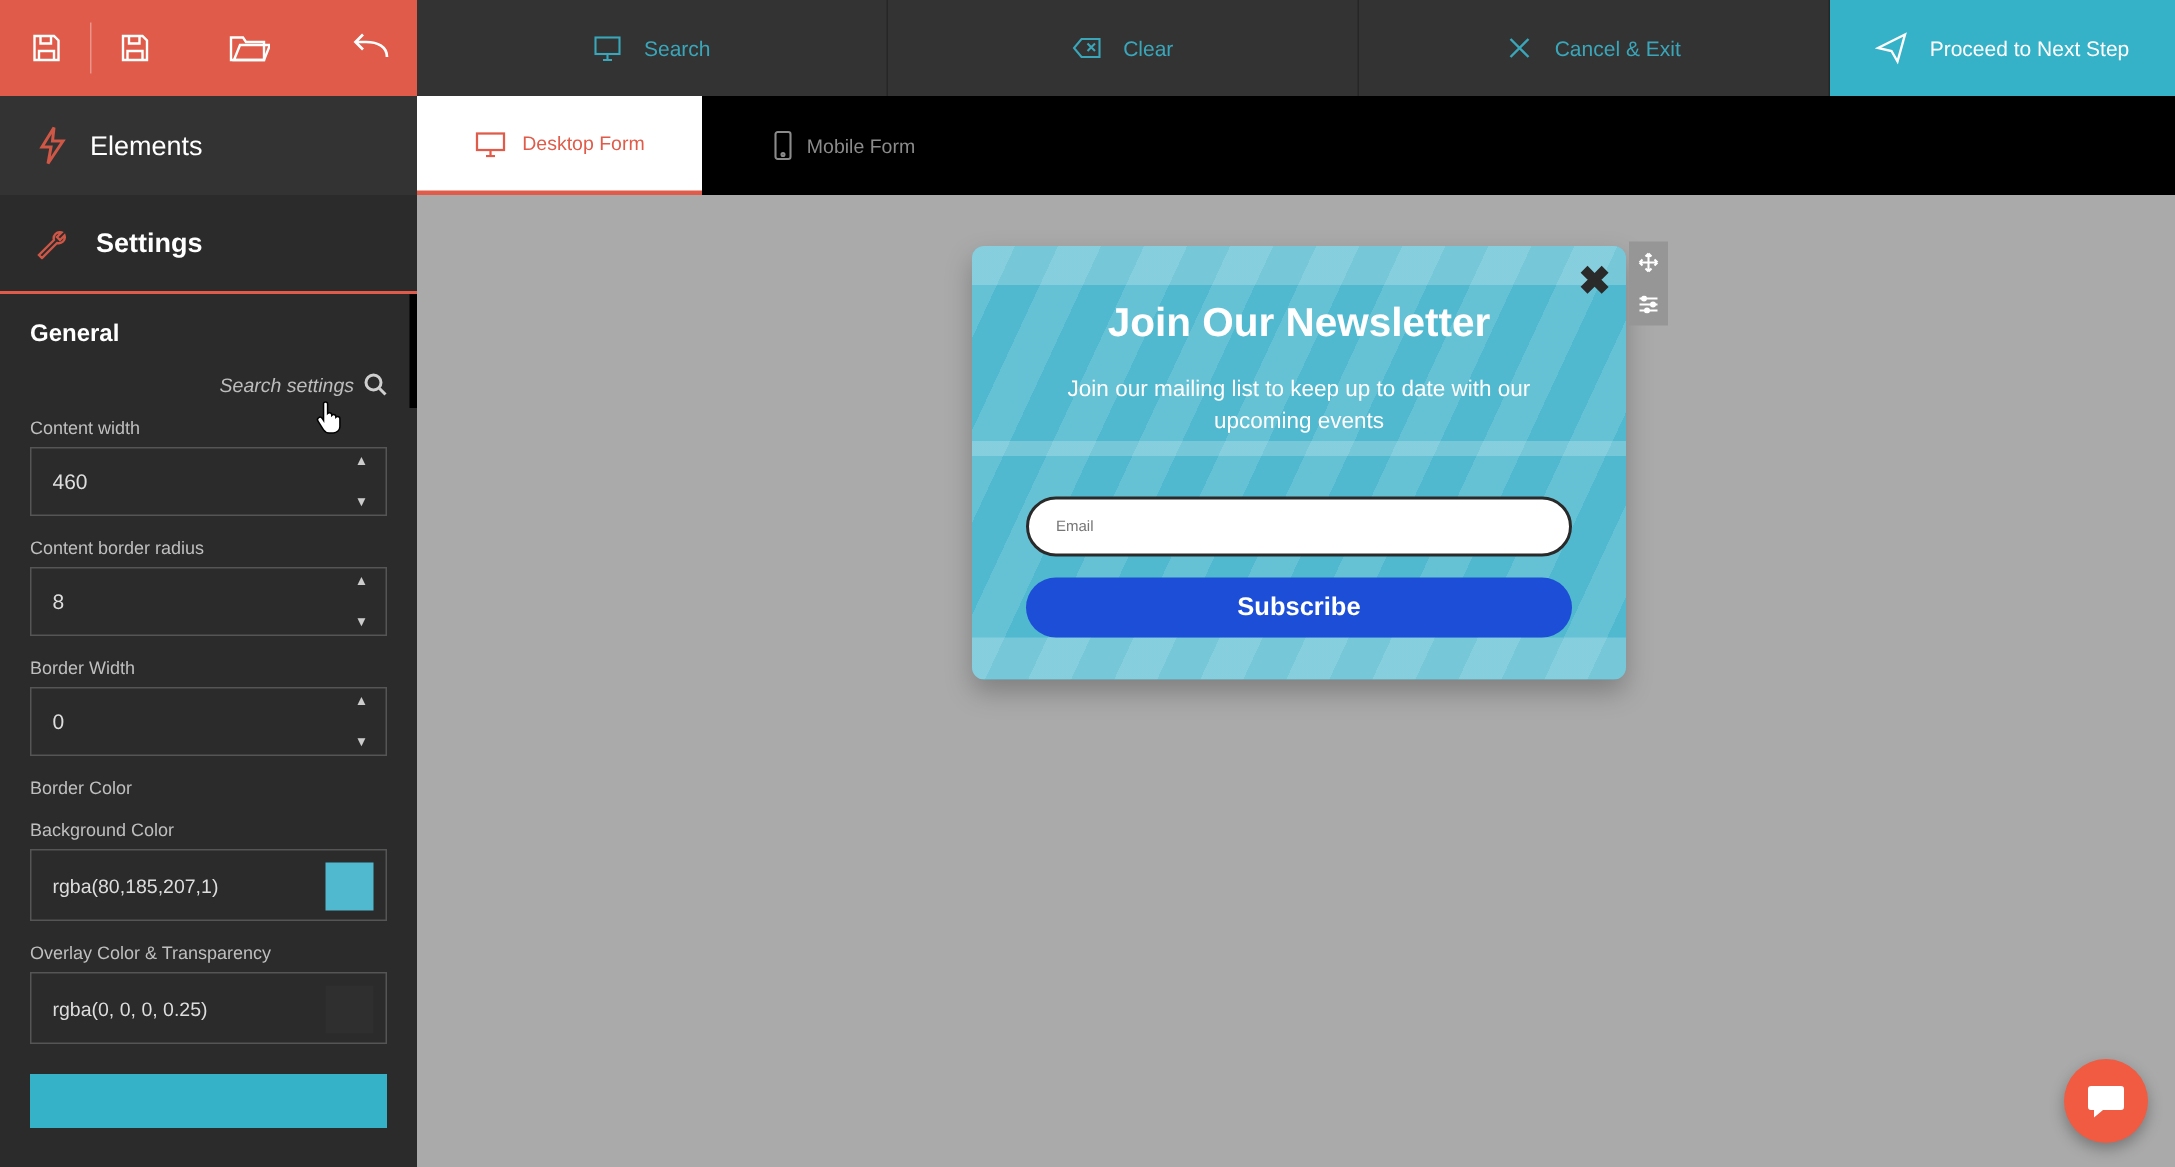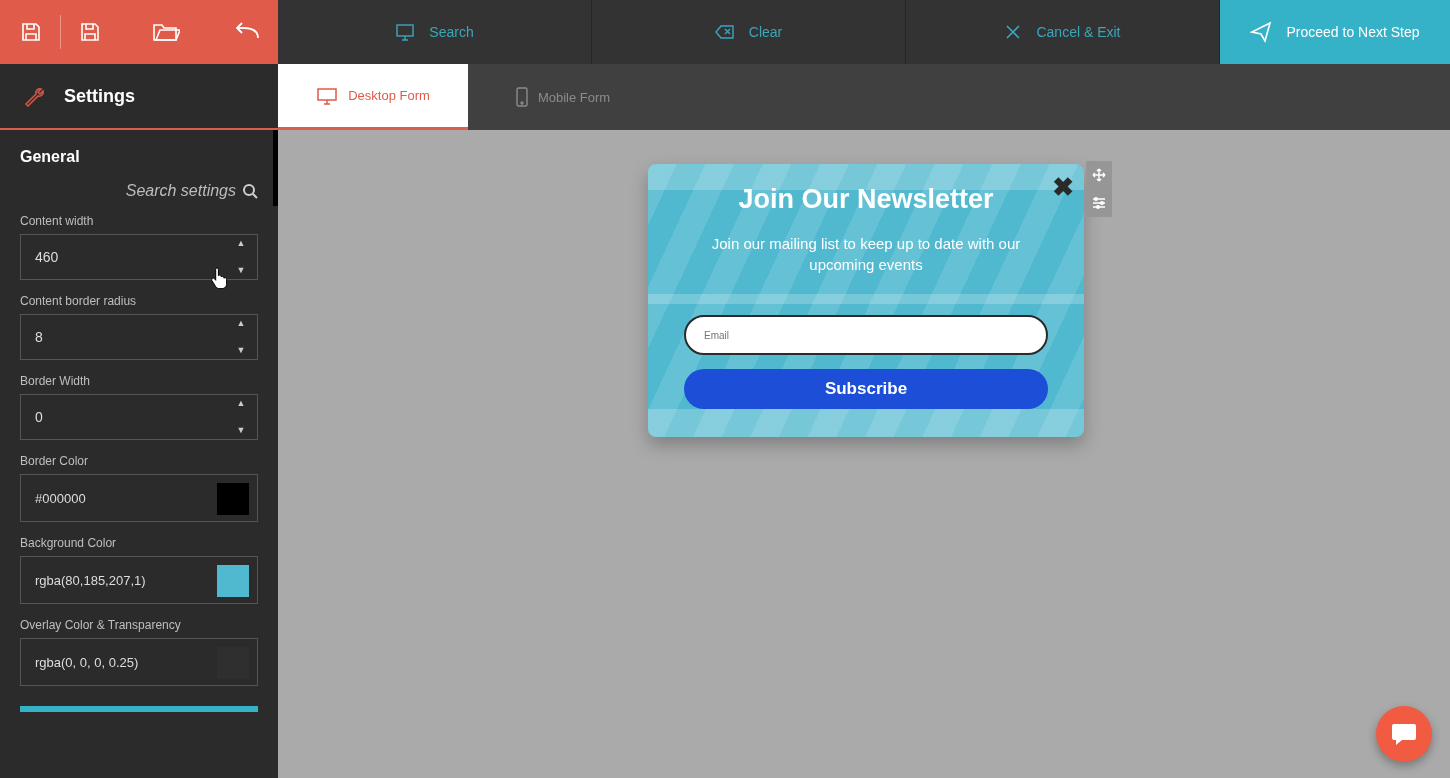--- a/index.html
+++ b/index.html
@@ -19,48 +19,48 @@
   .sidebar { position:absolute; top:64px; left:0; width:278px; height:714px; background:#2b2b2b; color:#cfcfcf; }
   .side-tab { display:flex; align-items:center; gap:16px; padding:0 24px; height:66px; font-size:18px; color:#fff; cursor:pointer; }
   .side-tab.elements { background:#333333; }
   .side-tab.settings { background:#2b2b2b; border-bottom:2px solid #e05b49;font-weight:bold; }
   .side-tab svg { opacity:.9; }
 
   .settings-body { padding: 18px 20px 0 20px; height: calc(100% - 132px); overflow:hidden; position:relative; }
   .settings-body::after { content:""; position:absolute; right:0; top:0; width:5px; height:76px; background:#000; } 
 
   .section-title { color:#fff; font-weight:bold; font-size:16px; margin-bottom:16px; }
-  .search-row { display:flex; justify-content:flex-end; align-items:center; gap:6px; margin-bottom:10px; color:#bdbdbd; font-style:italic; font-size:16px; }
+  .search-row { display:flex; justify-content:flex-end; align-items:center; gap:6px; margin-bottom:10px; color:#bdbdbd; font-style:italic; font-size:13px; }
 
   .field-label { font-size:12px; color:#bfbfbf; margin-top:14px; margin-bottom:6px; }
   .num-box { position:relative; border:1px solid #555; height:46px; display:flex; align-items:center; padding:0 14px; color:#ddd; font-size:14px; }
   .num-box .spinner { position:absolute; right:6px; top:4px; bottom:4px; width:20px; display:flex; flex-direction:column; justify-content:space-between; }
   .num-box .spinner span { color:#ccc; font-size:9px; line-height:1; text-align:center; cursor:pointer; }
 
   .color-box { position:relative; border:1px solid #555; height:48px; display:flex; align-items:center; padding:0 14px; color:#ddd; font-size:13px; }
   .color-swatch { position:absolute; right:8px; top:8px; width:32px; height:32px; }
 
   .blue-btn { margin-top:20px; height:36px; background:#35b2c8; }
 
   
   .canvas-area { position:absolute; left:278px; top:64px; right:0; bottom:0; background:#abaaaa; }
-  .device-tabs { height:66px; background:#404040; display:flex; }
+  .device-tabs { height:66px; background:#000000; display:flex; }
   .device-tab { width:190px; display:flex; align-items:center; justify-content:center; gap:10px; font-size:13px; cursor:pointer; }
   .device-tab.active { background:#fff; color:#e05b49; border-bottom:3px solid #e05b49; }
   .device-tab.inactive { color:#8b8b8b; }
 
   
   .popup-wrap { position:absolute; left:370px; top:100px; }
   .popup { width:436px; background:#50b9cf; border-radius:8px; padding:16px 36px 28px 36px; position:relative; box-shadow:0 8px 18px rgba(0,0,0,0.25); overflow:hidden; }
   .popup::before { content:""; position:absolute; inset:0; background:repeating-linear-gradient(115deg, rgba(255,255,255,0.12) 0 26px, rgba(255,255,255,0) 26px 52px); }
   .stripe-top { position:absolute; left:0; right:0; top:0; height:26px; background:rgba(255,255,255,0.22); }
   .stripe-mid { position:absolute; left:0; right:0; top:130px; height:10px; background:rgba(255,255,255,0.22); }
   .stripe-bot { position:absolute; left:0; right:0; bottom:0; height:28px; background:rgba(255,255,255,0.22); }
   .popup-close { position:absolute; top:8px; right:10px; color:#2a2a2a; font-size:26px; font-weight:bold; cursor:pointer; z-index:3; }
-  .popup h2 { position:relative; z-index:2; color:#fff; text-align:center; font-size:27px; font-weight:bold; margin-top:4px; }
+  .popup h2 { position:relative; z-index:2; color:#fff; text-align:center; font-size:27px; font-weight:bold; margin-top:20px; }
   .popup p { position:relative; z-index:2; color:#fff; text-align:center; font-size:15px; margin-top:18px; line-height:1.4; }
   .popup input { position:relative; z-index:2; display:block; width:100%; height:40px; border-radius:22px; border:2px solid #2a2a2a; padding:0 18px; font-size:10px; margin-top:40px; outline:none; }
   .popup .sub-btn { position:relative; z-index:2; display:flex; align-items:center; justify-content:center; width:100%; height:40px; border-radius:22px; background:#1d4ed8; color:#fff; font-size:17px; font-weight:bold; margin-top:14px; cursor:pointer; }
 
   .popup-side-controls { position:absolute; top:-3px; right:-28px; width:26px; background:#969696; display:flex; flex-direction:column; }
   .popup-side-controls .ctl { height:28px; display:flex; align-items:center; justify-content:center; cursor:pointer; }
 
   
   .chat-widget { position:absolute; right:18px; bottom:16px; width:56px; height:56px; border-radius:50%; background:#f05b41; display:flex; align-items:center; justify-content:center; box-shadow:0 4px 10px rgba(0,0,0,0.3); cursor:pointer; }
 
@@ -125,20 +125,26 @@
     <div class="top-proceed">
       <svg width="22" height="22" viewBox="0 0 22 22" fill="none" stroke="#fff" stroke-width="1.6">
           <path d="M2 11L20 2l-5 18-4-7z"></path>
         </svg>
       <span>Proceed to Next Step</span>
     </div>
   </div>
 </div>
 
 <div class="sidebar">
+  <div class="side-tab elements">
+    <svg width="20" height="26" viewBox="0 0 20 26" fill="none" stroke="#e05b49" stroke-width="2">
+        <path d="M12 1L4 14h6l-2 11 10-15h-7z"></path>
+      </svg>
+    <span>Elements</span>
+  </div>
   <div class="side-tab settings">
     <svg width="24" height="22" viewBox="0 0 24 22" fill="none" stroke="#e05b49" stroke-width="1.6">
         <path d="M19 6a4 4 0 01-5 5L4 21l-2-2L12 9a4 4 0 015-5l-3 3 2 2 3-3z"></path>
       </svg>
     <span>Settings</span>
   </div>
 
   <div class="settings-body">
     <div class="section-title">General</div>
     <div class="search-row">
@@ -170,24 +176,20 @@
     <div class="field-label">Border Width</div>
     <div class="num-box">
       <span>0</span>
       <div class="spinner">
         <span>▲</span>
         <span>▼</span>
       </div>
     </div>
 
     <div class="field-label">Border Color</div>
-    <div class="color-box">
-      <span>#000000</span>
-      <div class="color-swatch" style="background:#000000"></div>
-    </div>
 
     <div class="field-label">Background Color</div>
     <div class="color-box">
       <span>rgba(80,185,207,1)</span>
       <div class="color-swatch" style="background:#50b9cf"></div>
     </div>
 
     <div class="field-label">Overlay Color &amp; Transparency</div>
     <div class="color-box">
       <span>rgba(0, 0, 0, 0.25)</span>

